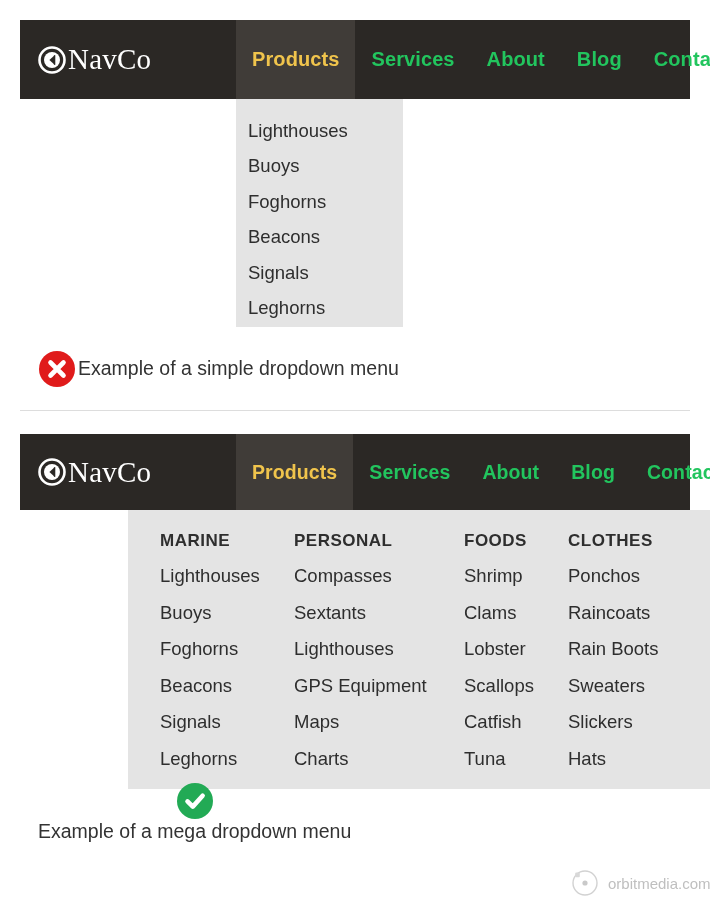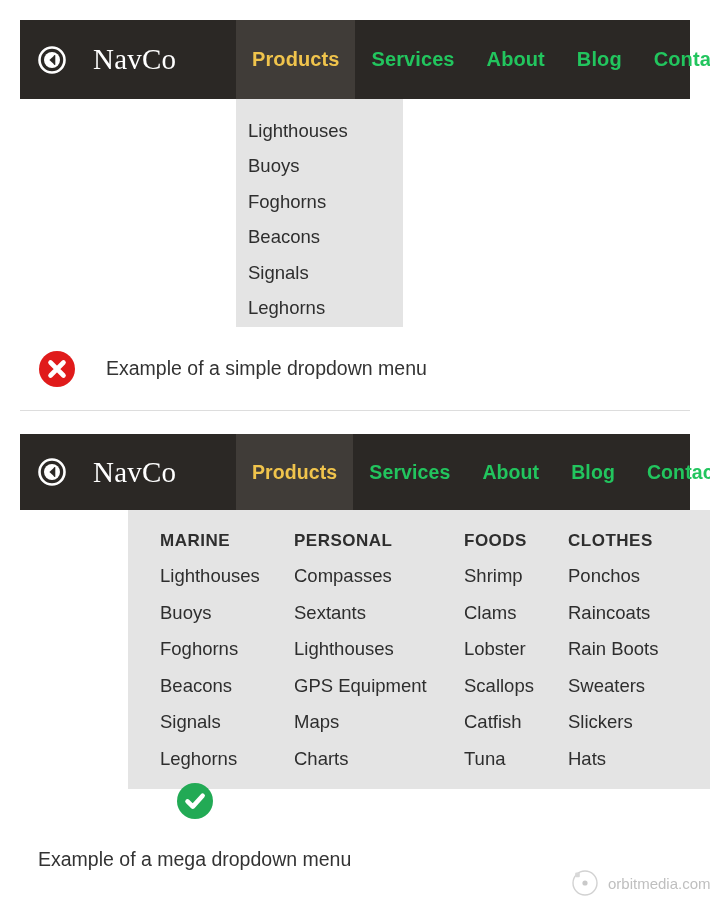--- a/index.html
+++ b/index.html
@@ -28,21 +28,21 @@
     display: flex;
     align-items: stretch;
   }
 
   #navbar-simple { top: 20px; height: 79px; }
   #navbar-mega   { top: 434px; height: 76px; }
 
   .brand {
     display: flex;
     align-items: center;
-    gap: 27px;
+    gap: 2px;
     padding-left: 18px;
     padding-right: 18px;
     flex: 0 0 216px;
   }
 
   .brand-logo {
     width: 28px;
     height: 28px;
     flex: 0 0 28px;
     display: block;
@@ -144,21 +144,21 @@
     white-space: nowrap;
     cursor: pointer;
   }
   .mega-link:last-child { margin-bottom: 0; }
 
   
   .caption {
     position: absolute;
     display: flex;
     align-items: center;
-    gap: 30px;
+    gap: 2px;
   }
   #caption-simple { left: 38px; top: 350px; }
   #caption-mega   { left: 38px; top: 782px; flex-direction: column; }
 
   .caption-icon {
     width: 38px;
     height: 38px;
     flex: 0 0 38px;
     display: block;
   }

